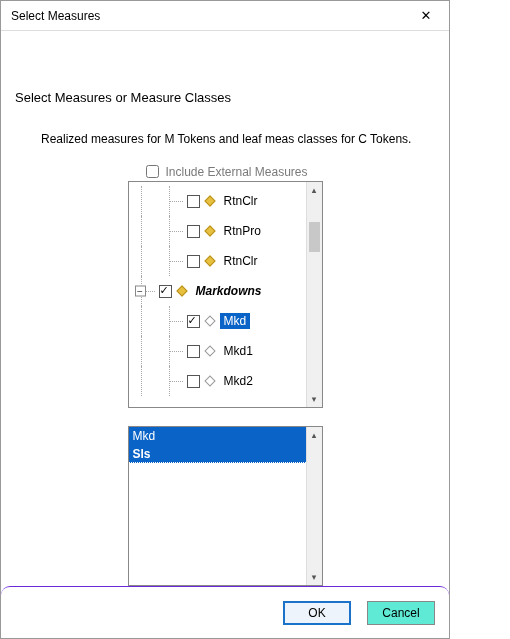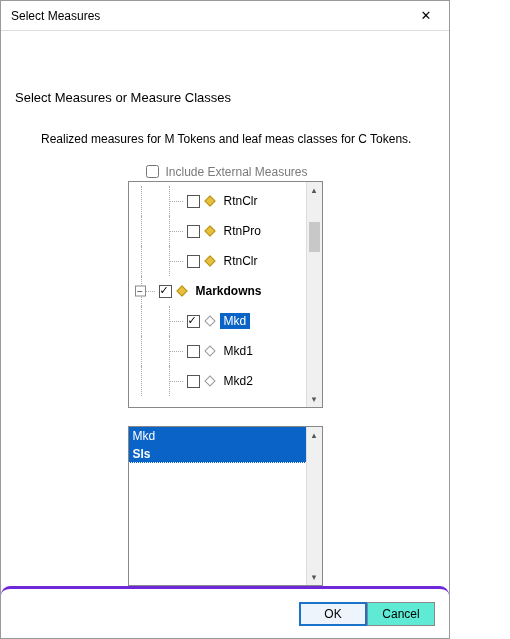--- a/index.html
+++ b/index.html
@@ -149,21 +149,21 @@
     width: 8px; height: 8px;
     transform: rotate(45deg);
     margin: 0 6px 0 2px;
   }
   .diamond.yellow { background: #e8c040; border: 1px solid #b89018; }
   .diamond.hollow { background: #fff; border: 1px solid #999; }
   .tree-label {
     padding: 1px 4px;
     font-size: 12px;
   }
-  .tree-label.bold { font-weight: bold; }
+  .tree-label.bold { font-weight: bold; font-style: italic; }
   .tree-label.selected {
     background: #0a63c6;
     color: #fff;
   }
   .gap { height: 18px; }
   .list-box {
     width: 195px;
     height: 160px;
     overflow: hidden;
   }
@@ -180,26 +180,26 @@
   .list-row.selected {
     background: #0a63c6;
     color: #fff;
   }
   .list-row.last-sel {
     border-bottom: 1px dotted #fff;
     font-weight: bold;
   }
   .footer {
     height: 52px;
-    border-top: 3px solid #6d28d9;
+    border-top: 1px solid #6d28d9;
     display: flex;
     align-items: center;
     justify-content: flex-end;
     padding: 0 14px;
-    gap: 0;
+    gap: 16px;
     border-radius: 9px;
   }
   .btn {
     min-width: 68px;
     height: 24px;
     border: 1px solid #888;
     background: #5eead4;
     display: flex; align-items: center; justify-content: center;
     font-size: 12px;
     cursor: default;

